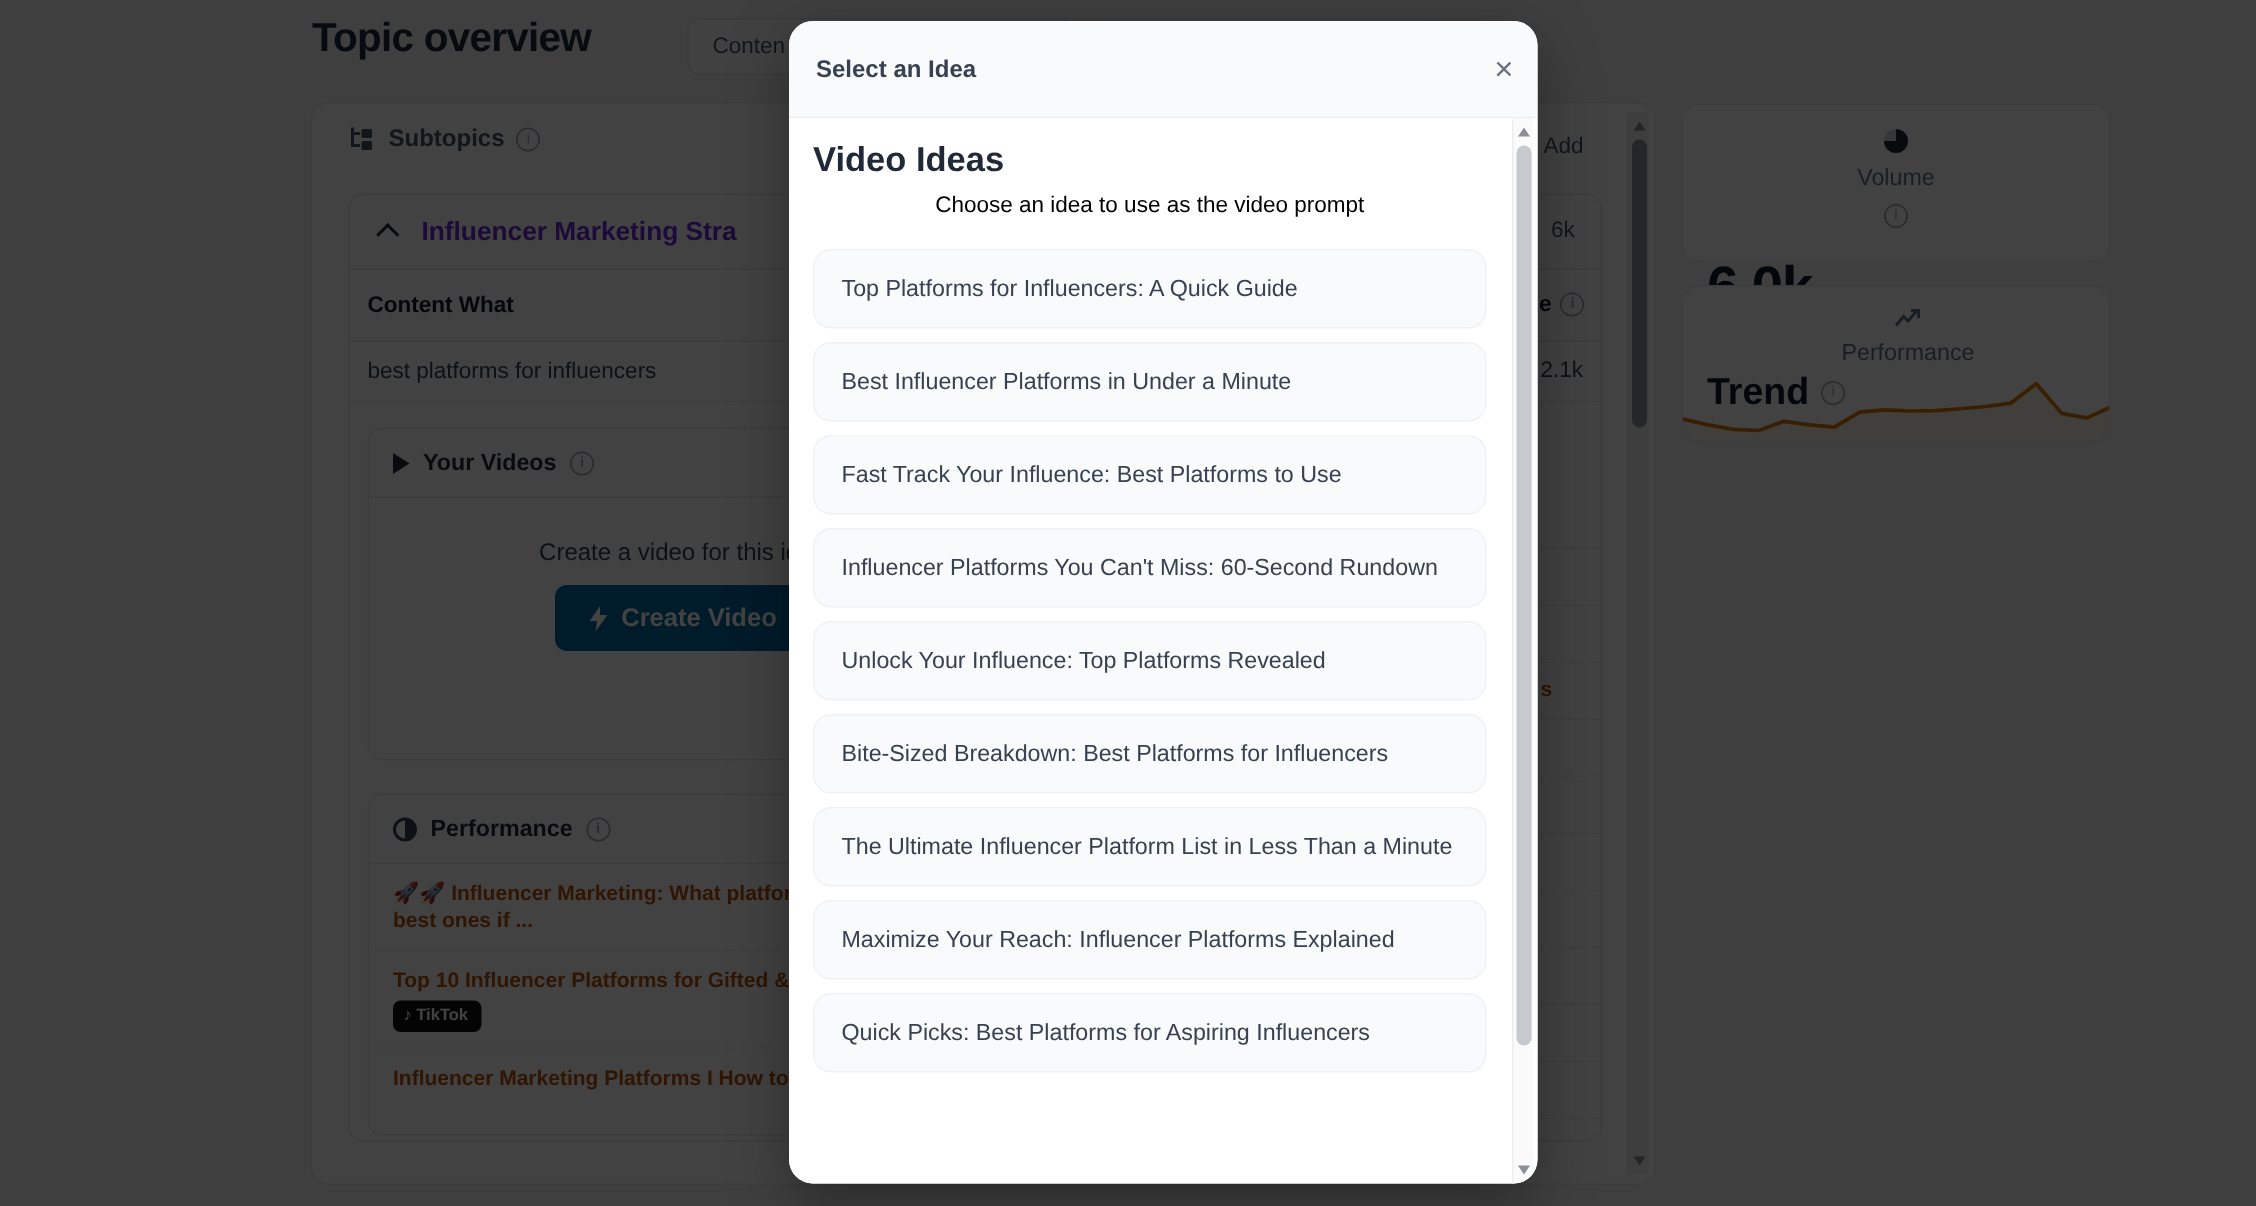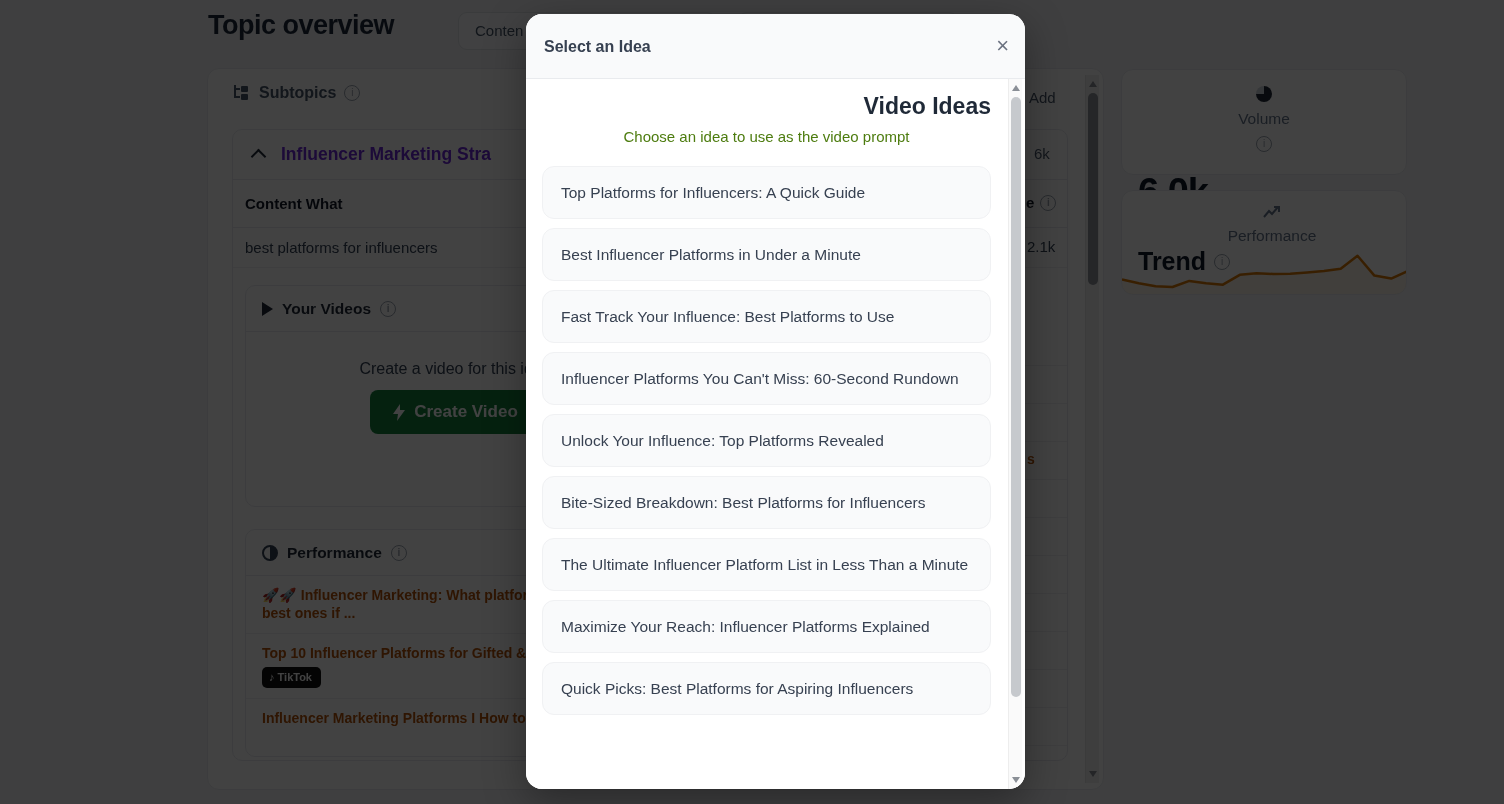--- a/index.html
+++ b/index.html
@@ -62,21 +62,21 @@
   .panel{ position:absolute; left:12px; width:420px; background:#fff;
           border:1px solid #e7e9ee; border-radius:10px; }
   .panel-head{ height:46px; border-bottom:1px solid #e7e9ee; display:flex; align-items:center;
                gap:9px; padding-left:16px; font-size:15.5px; font-weight:600; color:#1f2937; }
   .videos-panel{ top:155px; height:222px; }
   .play-ico{ width:0; height:0; border-top:7px solid transparent; border-bottom:7px solid transparent;
              border-left:11px solid #1f2937; }
   .videos-body{ text-align:center; padding-top:28px; }
   .cta-text{ font-size:16px; color:#334155; }
   .create-btn{ display:inline-flex; align-items:center; gap:8px; margin-top:12px;
-               background:#15803d; color:#fff; font-size:17px; font-weight:600;
+               background:#0369a1; color:#fff; font-size:17px; font-weight:600;
                padding:12px 22px; border-radius:8px; border:none; }
   .comp-panel{ top:399px; height:228px; }
   .half-ico{ width:16px; height:16px; border:2px solid #334155; border-radius:50%;
              background:linear-gradient(90deg, transparent 50%, #334155 50%); }
   .comp-row{ padding:10px 16px; font-size:14px; font-weight:600; color:#b45309; line-height:1.32; }
   .comp-row + .comp-row{ border-top:1px solid #eef0f3; }
   .tiktok-badge{ display:inline-flex; align-items:center; gap:4px; margin-top:5px;
                  background:#111; color:#fff; font-size:11px; font-weight:700;
                  padding:3px 9px 3px 7px; border-radius:5px; }
 
@@ -104,22 +104,22 @@
                border-radius:16px 16px 0 0; }
   .modal-head-title{ position:absolute; left:18px; top:0; line-height:65px; font-size:16px;
                      font-weight:600; color:#374151; }
   .modal-close{ position:absolute; right:16px; top:0; height:65px; line-height:63px;
                 font-size:22px; color:#6b7280; cursor:pointer; }
   .modal-body{ position:absolute; top:65px; left:0; right:0; bottom:0; overflow:hidden;
                border-radius:0 0 16px 16px; background:#fff; }
   .modal-sbar{ right:3px; top:0; height:710px; background:#fafafa; border-left:1px solid #ededed; }
   .modal-sbar .thumb{ top:18px; height:600px; background:#c6c9cd; }
   .modal-content{ padding:12px 34px 0 16px; }
-  .vi-title{ text-align:right; font-size:23px; font-weight:600; color:#1f2937; line-height:30px; }
-  .vi-sub{ text-align:center; font-size:15px; color:#4d7c0f; margin-top:5px; line-height:22px; }
+  .vi-title{ text-align:left; font-size:23px; font-weight:600; color:#1f2937; line-height:30px; }
+  .vi-sub{ text-align:center; font-size:15px; color:#000000; margin-top:5px; line-height:22px; }
   .write-own-wrap{ text-align:center; margin-top:20px; height:35px; }
   .write-own{ display:inline-flex; align-items:center; gap:7px; background:#fcf0da;
               border:none; border-radius:8px; padding:8px 15px; font-size:15px; font-weight:700;
               color:#d9912c; font-family:"Liberation Sans", sans-serif; }
   .idea-list{ margin-top:18px; }
   .idea-card{ background:#f9fafb; border:1px solid #f0f1f3; border-radius:12px;
               padding:16px 18px; margin-bottom:9px; font-size:15.5px; color:#374151;
               line-height:19px; }
 </style>
 </head>

